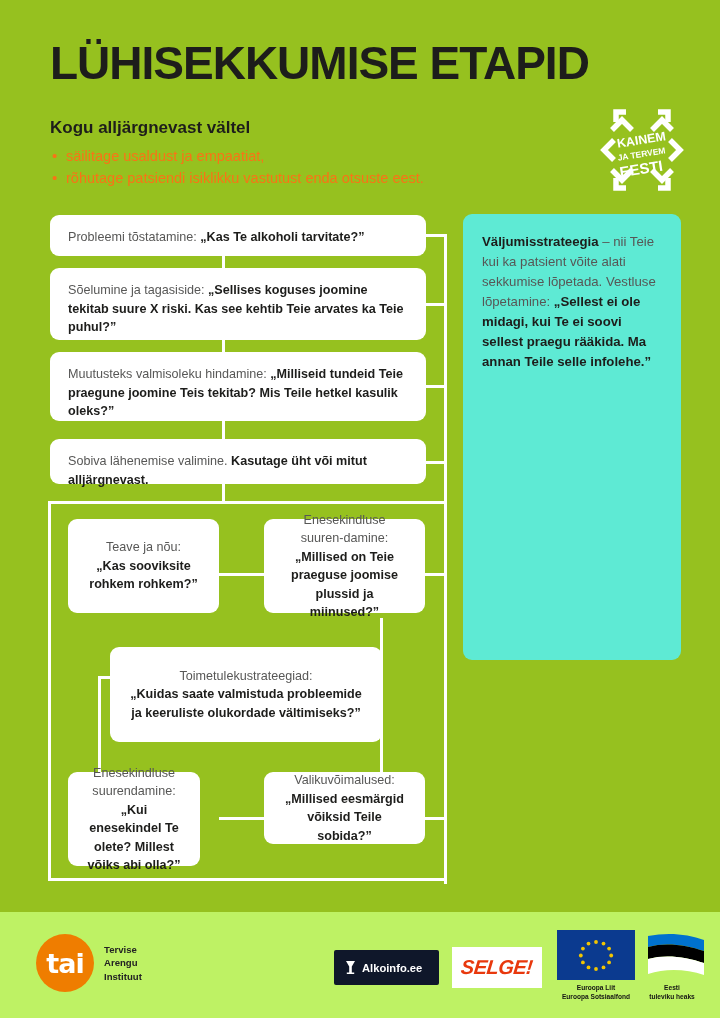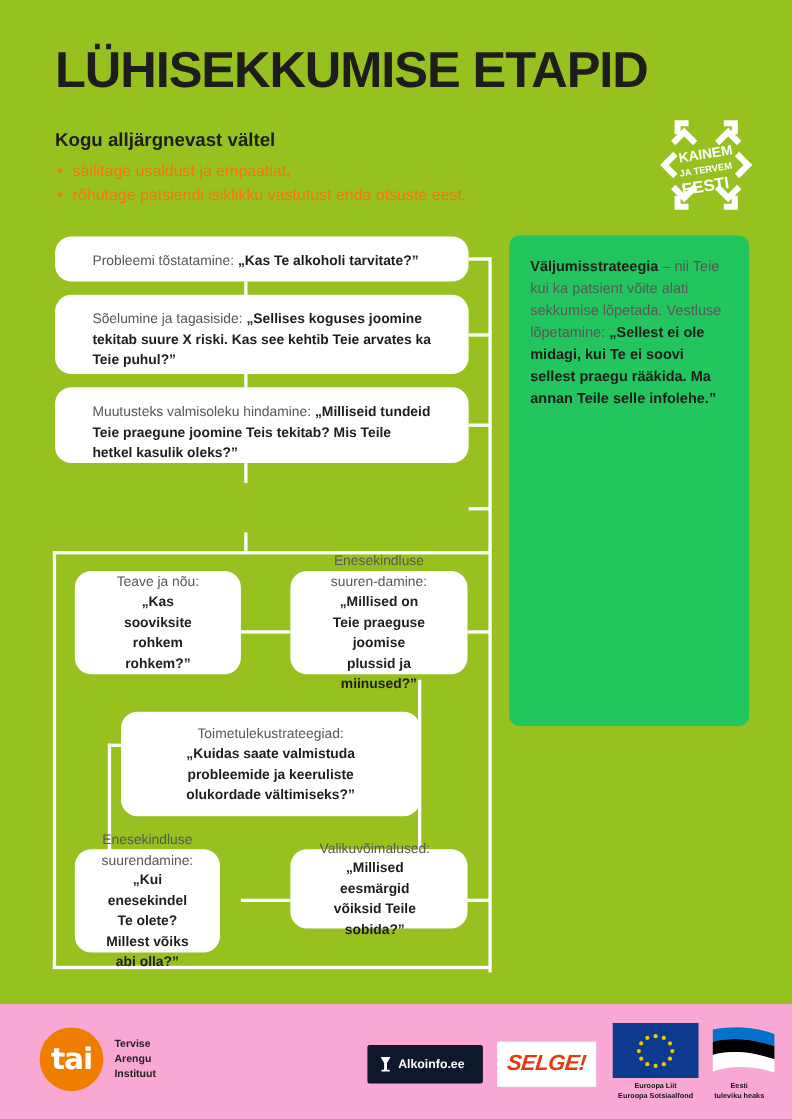--- a/index.html
+++ b/index.html
@@ -53,36 +53,36 @@
 
   
   .box{
     position:absolute;background:#fff;border-radius:9px;
     box-sizing:border-box;color:#3c3c3b;
   }
   .box .t{
     font-size:12.6px;line-height:1.47;color:#575756;font-weight:400;
   }
   .box .t b{color:#1d1d1b;font-weight:700;}
-  .box.pad{padding:13px 34px;border-radius:15px;}
+  .box.pad{padding:13px 18px;}
   .box.center .t{text-align:center;}
 
   
   .panel{
     position:absolute;left:463px;top:214px;width:218px;height:446px;
-    background:#22c55e;border-radius:9px;box-sizing:border-box;
+    background:#5eead4;border-radius:9px;box-sizing:border-box;
     padding:18px 19px;
   }
   .panel p{margin:0;font-size:13.2px;line-height:1.52;color:#575756;}
   .panel p b{color:#1d1d1b;font-weight:700;}
   .panel .gap{height:16px;}
 
   
   .footer{
-    position:absolute;left:0;top:912px;width:720px;height:106px;background:#f9a8d4;
+    position:absolute;left:0;top:912px;width:720px;height:106px;background:#bef264;
   }
   .tai{position:absolute;left:36px;top:22px;display:flex;align-items:center;gap:10px;}
   .tai-mark{
     width:58px;height:58px;border-radius:50%;background:#ef7d00;
     position:relative;
   }
   .tai-mark .glyph{
     position:absolute;inset:0;display:flex;align-items:center;justify-content:center;
     color:#fff;font-size:27px;font-weight:700;letter-spacing:-1px;
     font-family:"DejaVu Sans",sans-serif;
@@ -191,20 +191,23 @@
   </div>
 
   <div class="box pad" style="left:50px;top:268px;width:376px;height:72px;">
     <div class="t"><span>Sõelumine ja tagasiside: </span><b>„Sellises koguses joomine tekitab suure X riski. Kas see kehtib Teie arvates ka Teie puhul?”</b></div>
   </div>
 
   <div class="box pad" style="left:50px;top:352px;width:376px;height:69px;">
     <div class="t"><span>Muutusteks valmisoleku hindamine: </span><b>„Milliseid tundeid Teie praegune joomine Teis tekitab? Mis Teile hetkel kasulik oleks?”</b></div>
   </div>
 
+  <div class="box pad" style="left:50px;top:439px;width:376px;height:45px;">
+    <div class="t"><span>Sobiva lähenemise valimine. </span><b>Kasutage üht või mitut alljärgnevast.</b></div>
+  </div>
 
   <div class="box pad center" style="left:68px;top:519px;width:151px;height:94px;display:flex;align-items:center;justify-content:center;">
     <div class="t"><span>Teave ja nõu:</span><br><b>„Kas sooviksite rohkem rohkem?”</b></div>
   </div>
 
   <div class="box pad center" style="left:264px;top:519px;width:161px;height:94px;display:flex;align-items:center;justify-content:center;">
     <div class="t"><span>Enesekindluse suuren-damine: </span><b>„Millised on Teie praeguse joomise plussid ja miinused?”</b></div>
   </div>
 
   <div class="box pad center" style="left:110px;top:647px;width:272px;height:95px;display:flex;align-items:center;justify-content:center;">

